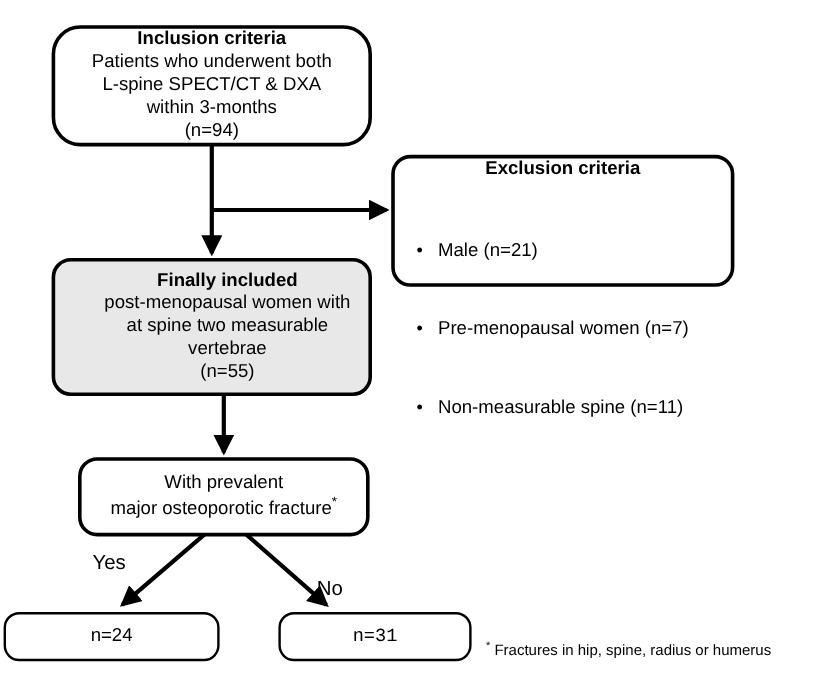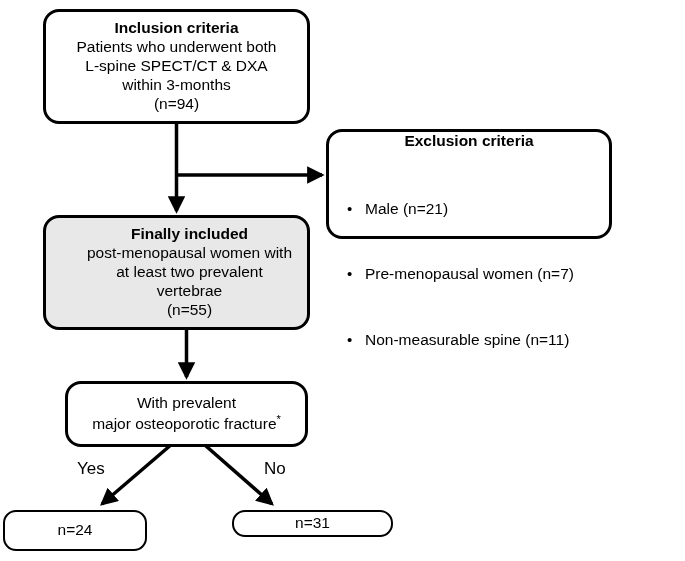--- a/index.html
+++ b/index.html
@@ -85,28 +85,28 @@
     position: absolute;
     font-size: 12.5px;
     white-space: nowrap;
   }
   .footnote .star,
   .sup {
     font-size: 0.72em;
     vertical-align: super;
   }
   
-  #node-inclusion   { left: 43px;  top: 9px;   width: 267px; height: 115px; }
+  #node-inclusion   { left: 43px;  top: 21px;   width: 267px; height: 101px; border-radius: 24px; }
   #node-exclusion   { left: 326px; top: 129px; width: 286px; height: 110px; justify-content: space-between; }
   #node-included    { left: 43px;  top: 215px; width: 267px; height: 115px; }
   #node-prevalent   { left: 65px;  top: 381px; width: 243px; height: 66px;  }
-  #node-yes-count   { left: 3px;   top: 510px; width: 144px; height: 41px;  }
-  #node-no-count    { left: 232px; top: 510px; width: 161px; height: 27px;  }
+  #node-yes-count   { left: 3px;   top: 510px; width: 180px; height: 41px;  }
+  #node-no-count    { left: 232px; top: 510px; width: 161px; height: 41px; font-family: Liberation Mono, monospace;  }
   #label-yes        { left: 77px;  top: 459px; }
-  #label-no         { left: 264px; top: 459px; }
+  #label-no         { left: 264px; top: 481px; }
   #footnote-text    { left: 405px; top: 533px; }
 </style>
 </head>
 <body>
 
 <div id="canvas">
 
   <svg class="svg-layer" viewBox="0 0 685 561" xmlns="http://www.w3.org/2000/svg">
     <defs>
       <marker id="arrow" viewBox="0 0 10 10" refX="8.5" refY="5" markerWidth="5" markerHeight="5" orient="auto-start-reverse">
@@ -138,35 +138,36 @@
     <ul class="bullets">
       <li>Male (n=21)</li>
       <li>Pre-menopausal women (n=7)</li>
       <li>Non-measurable spine (n=11)</li>
     </ul>
   </div>
 
   <div class="node shaded" id="node-included">
     <div class="title line">Finally included</div>
     <div class="line">post-menopausal women with</div>
-    <div class="line">at least two prevalent</div>
+    <div class="line">at spine two measurable</div>
     <div class="line">vertebrae</div>
     <div class="line">(n=55)</div>
   </div>
 
   <div class="node" id="node-prevalent">
     <div class="line">With prevalent</div>
     <div class="line"><span>major osteoporotic fracture</span><span class="sup">*</span></div>
   </div>
 
   <div class="node thin" id="node-yes-count">
     <div class="line">n=24</div>
   </div>
 
   <div class="node thin" id="node-no-count">
     <div class="line">n=31</div>
   </div>
 
   <div class="edge-label" id="label-yes">Yes</div>
   <div class="edge-label" id="label-no">No</div>
 
+  <div class="footnote" id="footnote-text"><span class="star">*</span> <span>Fractures in hip, spine, radius or humerus</span></div>
 
 </div>
 
 </body></html>

